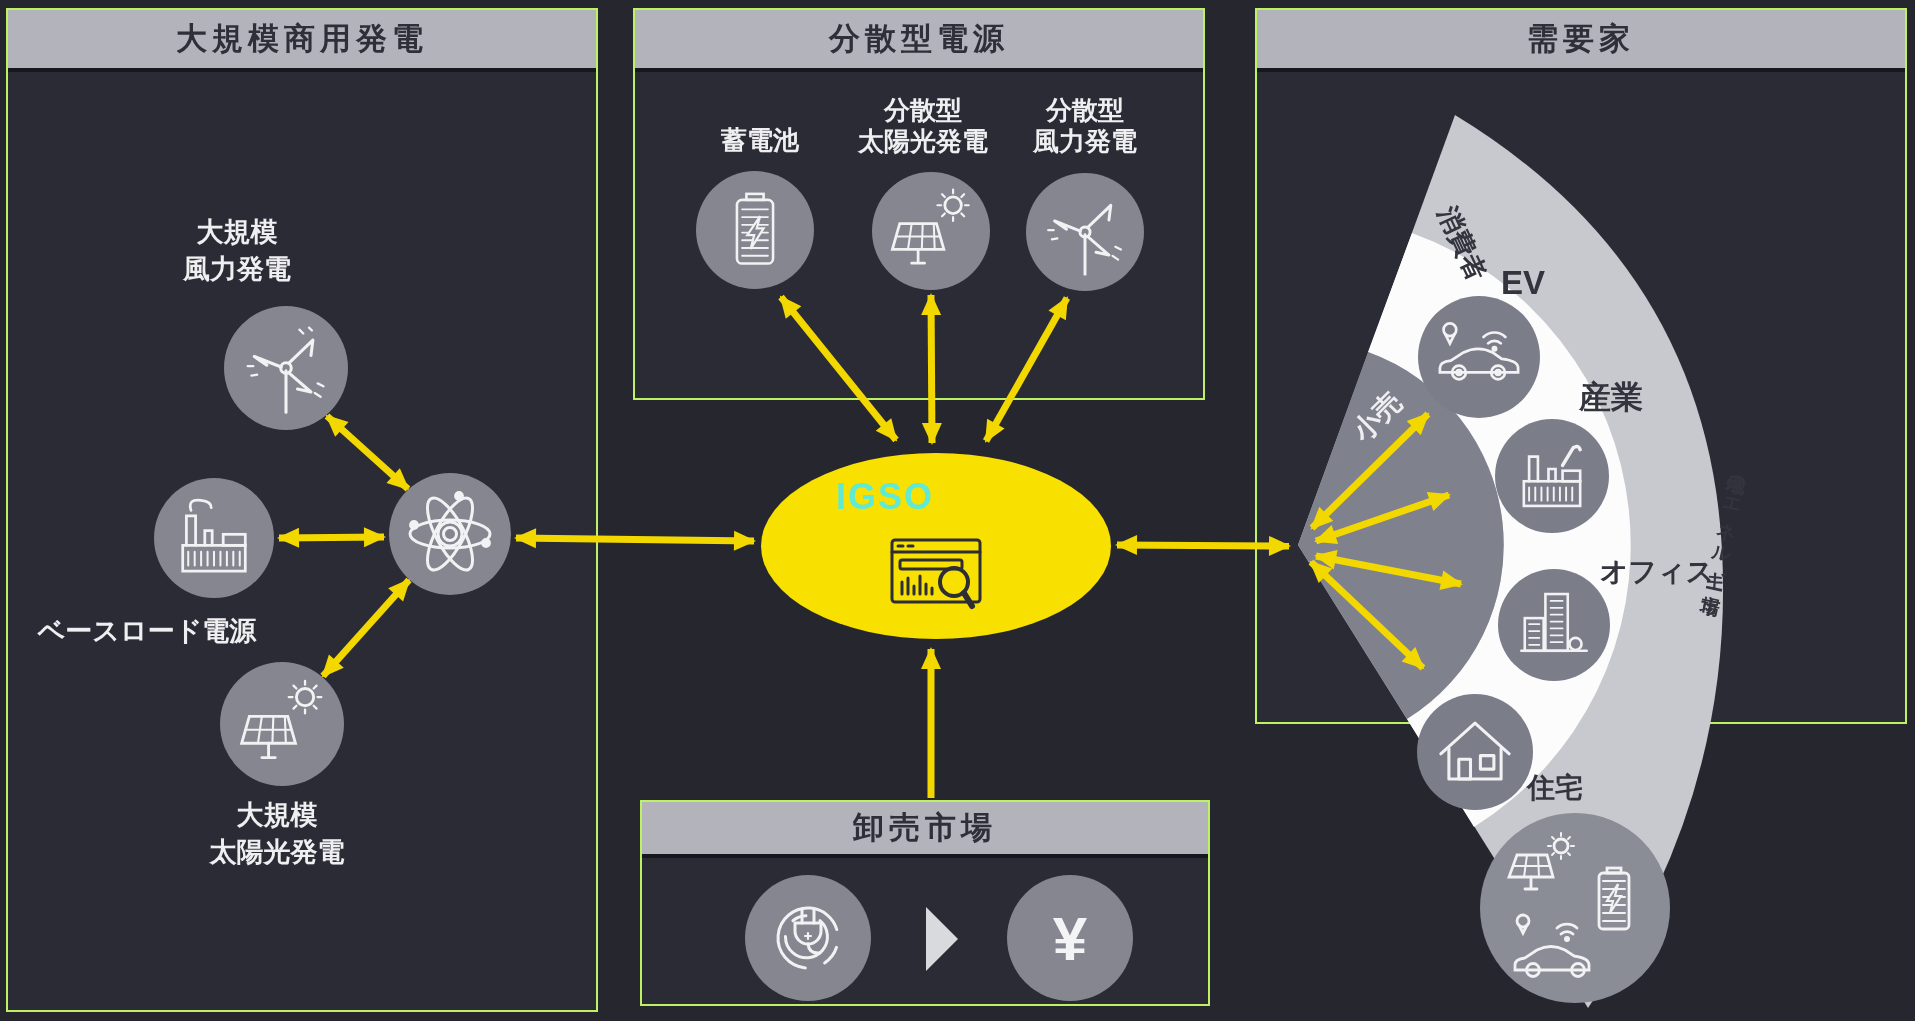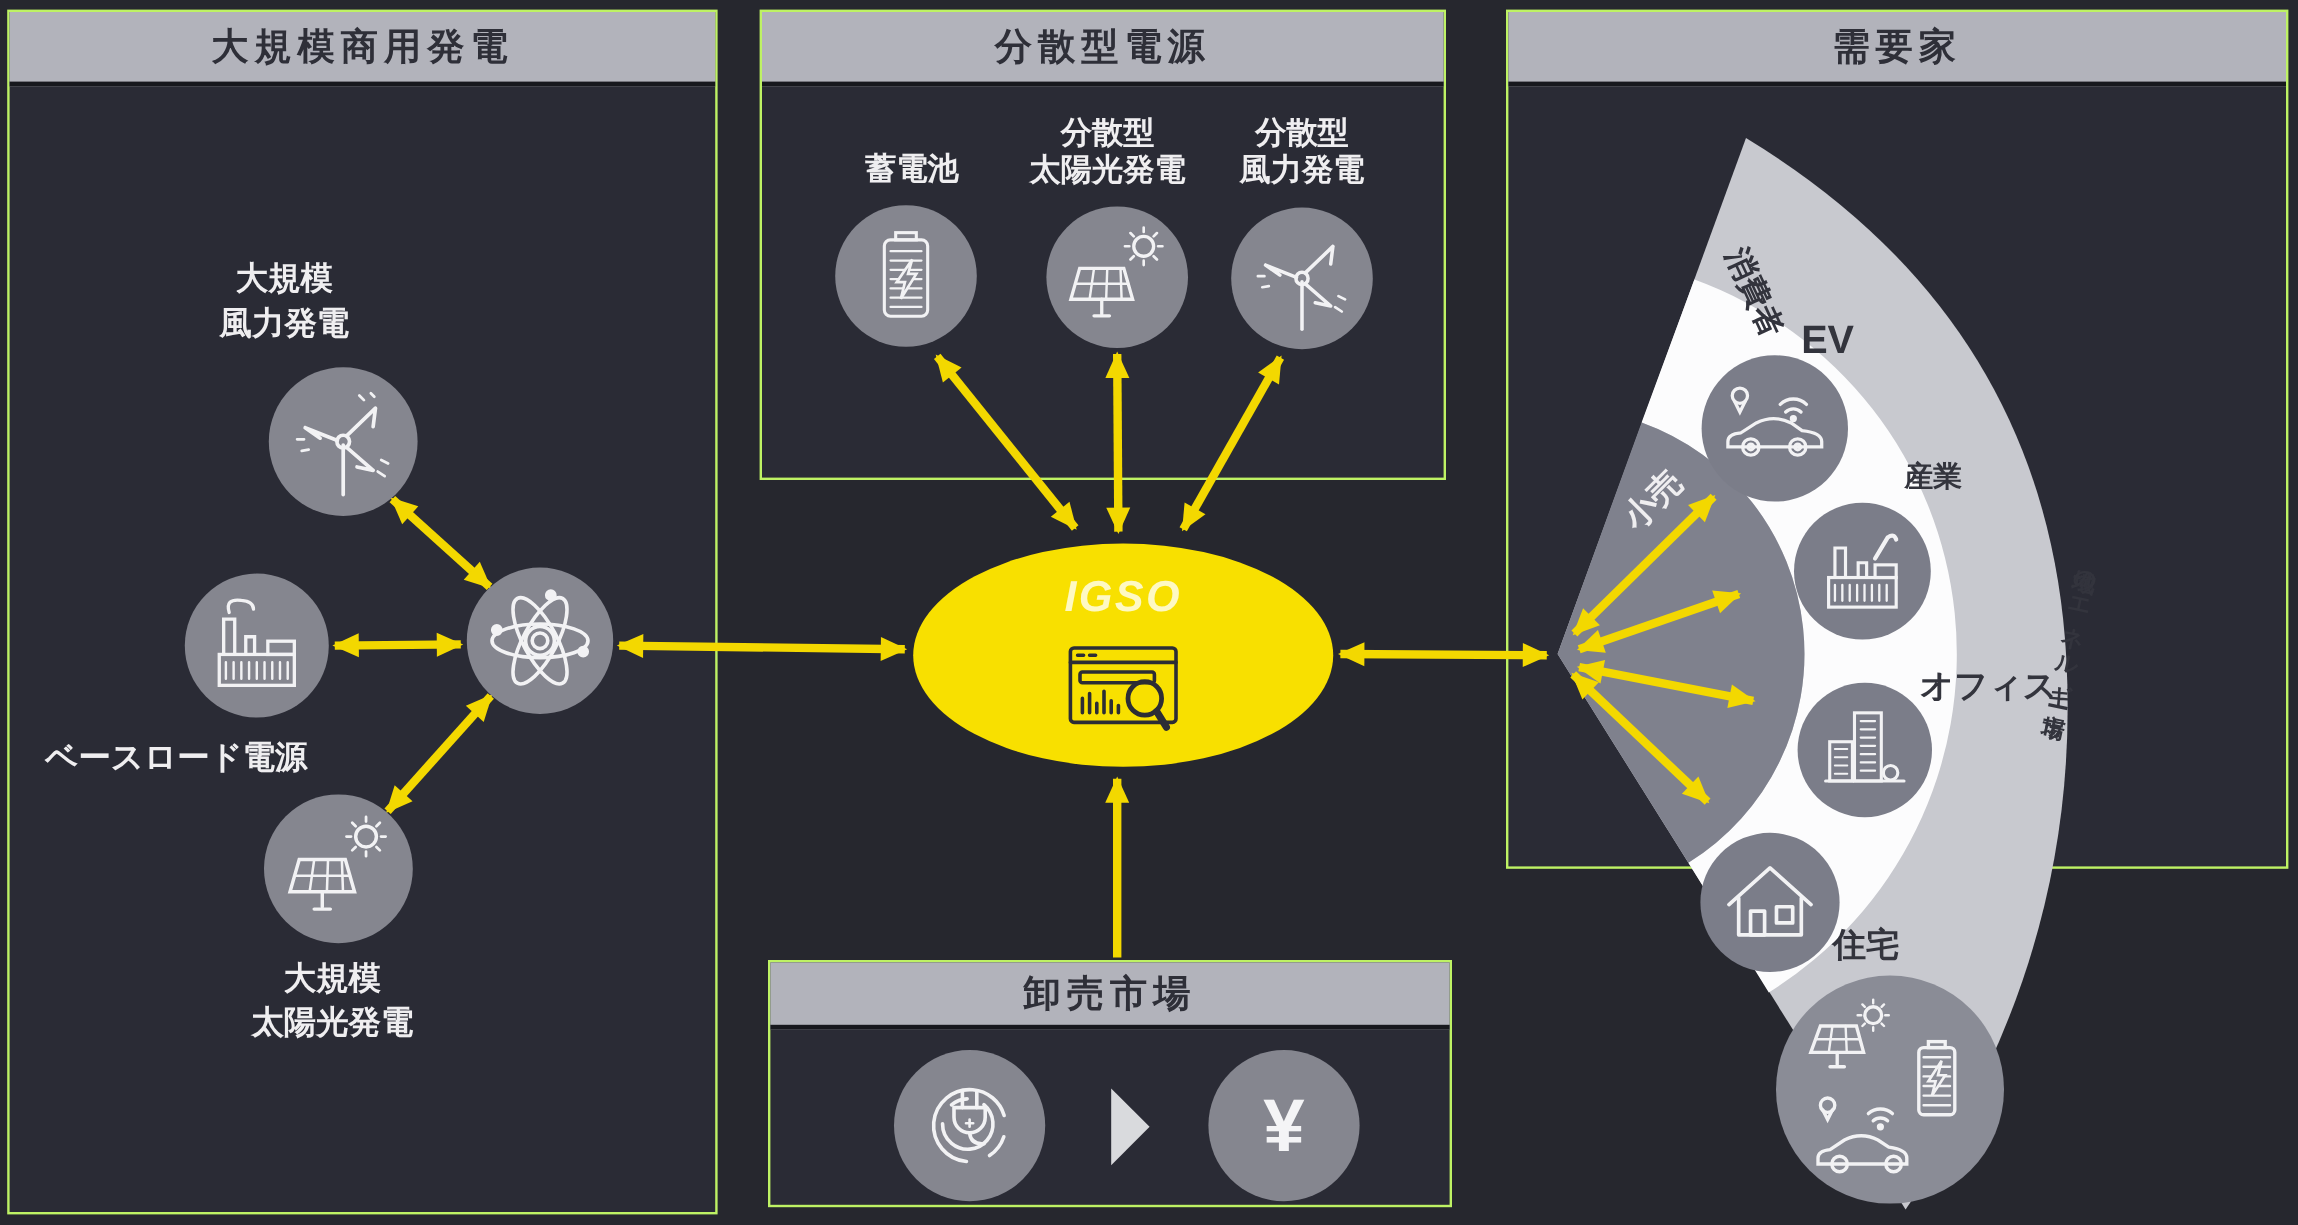--- a/index.html
+++ b/index.html
@@ -10,21 +10,21 @@
       border-bottom:4px solid #17181d;display:flex;align-items:center;justify-content:center;
       font-size:31px;font-weight:bold;color:#2e2f38;letter-spacing:5px;}
   .layer{position:absolute;left:0;top:0;}
   .node{position:absolute;border-radius:50%;background:#85868f;display:flex;align-items:center;justify-content:center;}
   .node.dark{background:#7b7d89;}
   .node.prosumer{background:#8a8c96;}
   .label{position:absolute;color:#efeef0;font-weight:600;text-align:center;line-height:37px;font-size:27px;}
   .label.dark-label{color:#33343d;}
   .rot{transform-origin:center center;white-space:nowrap;}
   .vert{writing-mode:vertical-rl;letter-spacing:2px;}
-  .igso-label{position:absolute;color:#fef9c3;font-weight:bold;font-size:36px;text-align:center;letter-spacing:2px;font-style:italic;}
+  .igso-label{position:absolute;color:#5eead4;font-weight:bold;font-size:36px;letter-spacing:2px;}
   .yen{color:#f4f4f6;font-size:62px;font-weight:bold;}
   .flow-triangle{position:absolute;width:0;height:0;border-top:32px solid transparent;
       border-bottom:32px solid transparent;border-left:32px solid #d9dadd;}
   svg{display:block;}
 </style>
 </head>
 <body>
 
 <div class="stage">
 
@@ -301,21 +301,21 @@
     <span style="display:block">太陽光発電</span>
   </div>
 
   <div class="label" style="left:935px;top:95px;width:300px;font-size:26px;line-height:31px;">
     <span style="display:block">分散型</span>
     <span style="display:block">風力発電</span>
   </div>
 
   <div class="label dark-label" style="left:1443px;top:264px;width:160px;font-size:33px;font-weight:bold;"><span>EV</span></div>
 
-  <div class="label dark-label" style="left:1531px;top:379px;width:160px;font-size:24px;"><span>産業</span></div>
+  <div class="label dark-label" style="left:1531px;top:379px;width:160px;font-size:32px;"><span>産業</span></div>
 
   <div class="label dark-label" style="left:1577px;top:553px;width:160px;font-size:28px;"><span>オフィス</span></div>
 
   <div class="label dark-label" style="left:1475px;top:769px;width:160px;font-size:28px;"><span>住宅</span></div>
 
   <div class="label dark-label rot" style="left:1402px;top:225px;width:120px;font-size:26px;transform:rotate(65deg);"><span>消費者</span></div>
 
   <div class="label rot" style="left:1332px;top:398px;width:90px;font-size:28px;transform:rotate(-45deg);"><span>小売</span></div>
 
   <div class="label dark-label vert rot" style="left:1716px;top:415px;height:215px;font-size:19px;font-weight:600;transform:rotate(12deg);line-height:24px;"><span>地域のエネルギー市場</span></div>

